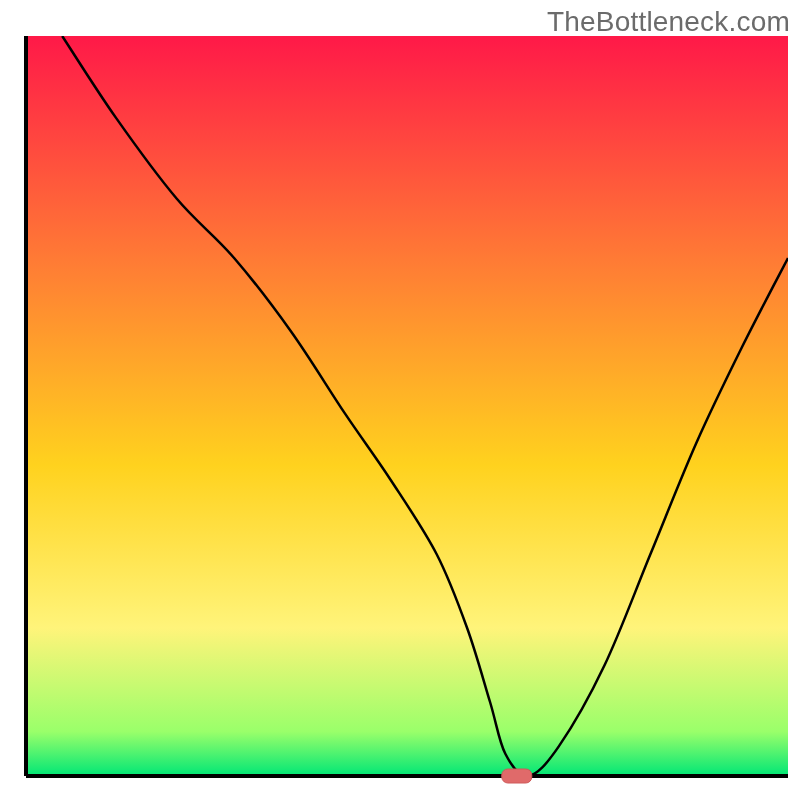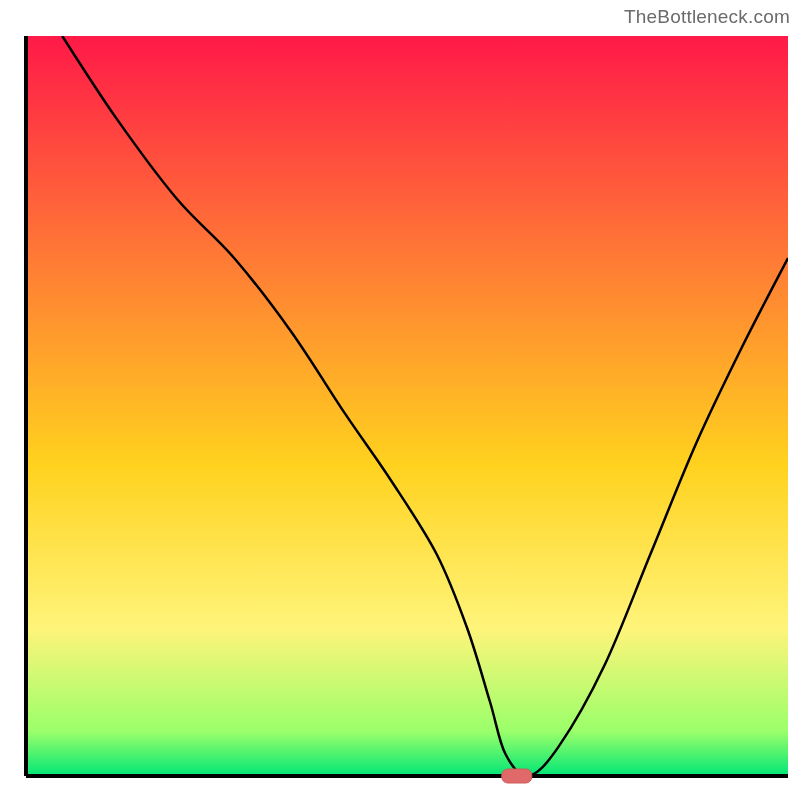--- a/index.html
+++ b/index.html
@@ -12,21 +12,21 @@
   }
   .chart-container {
     position: relative;
     width: 800px;
     height: 800px;
   }
   .attribution {
     position: absolute;
     top: 6px;
     right: 10px;
-    font-size: 19px;
+    font-size: 28px;
     font-weight: 500;
     color: #6b6b6b;
     letter-spacing: 0.2px;
   }
   svg.plot {
     position: absolute;
     left: 0;
     top: 0;
     width: 800px;
     height: 800px;

